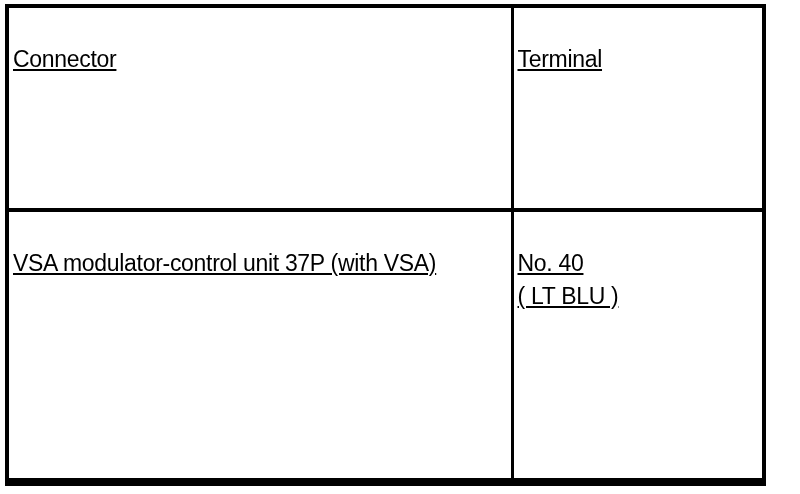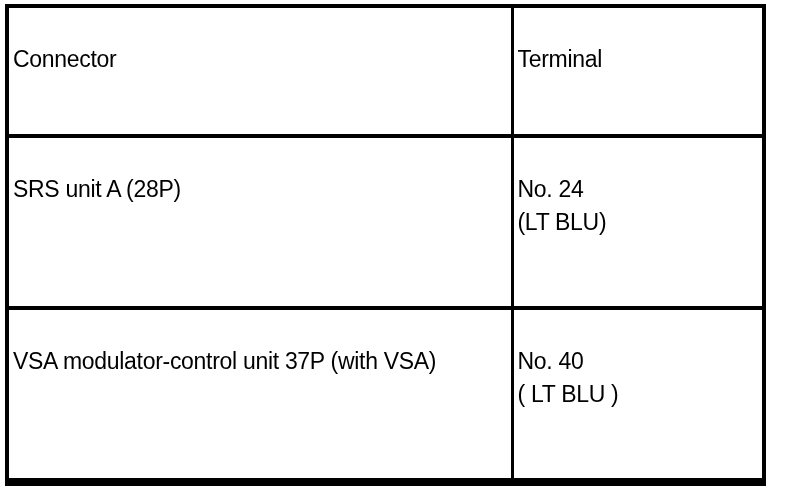--- a/index.html
+++ b/index.html
@@ -41,20 +41,21 @@
     vertical-align: top;
     padding: 0px 0 0 4px;
     font-size: 23px;
     line-height: 33px;
     letter-spacing: -0.3px;
     color: #000000;
     font-family: "Liberation Sans", "DejaVu Sans", sans-serif;
     font-stretch: condensed;
     white-space: pre-line;
     border: 0;
+    text-decoration: underline;
   }
 
   
   table.spec-table td.cell-connector {
     border-right: 3px solid #000000;
   }
 
   
   tr.rule-thick > td { border-bottom: 4px solid #000000; }
   tr.rule-thin  > td { border-bottom: 2px solid #000000; }
@@ -78,29 +79,20 @@
 
       <tr class="header-row rule-thick" style="height:36px">
         <td class="cell-connector">
           <span class="pad-top">Connector</span>
         </td>
         <td class="cell-terminal">
           <span class="pad-top">Terminal</span>
         </td>
       </tr>
 
-      <tr class="rule-thick" style="height:70px">
-        <td class="cell-connector">
-          <span class="pad-top">SRS unit A (28P)</span>
-        </td>
-        <td class="cell-terminal">
-          <span class="pad-top">No. 24
-(LT BLU)</span>
-        </td>
-      </tr>
 
 
       <tr class="rule-thick" style="height:66px">
         <td class="cell-connector">
           <span class="pad-top">VSA modulator-control unit 37P (with VSA)</span>
         </td>
         <td class="cell-terminal">
           <span class="pad-top">No. 40
 ( LT BLU )</span>
         </td>

